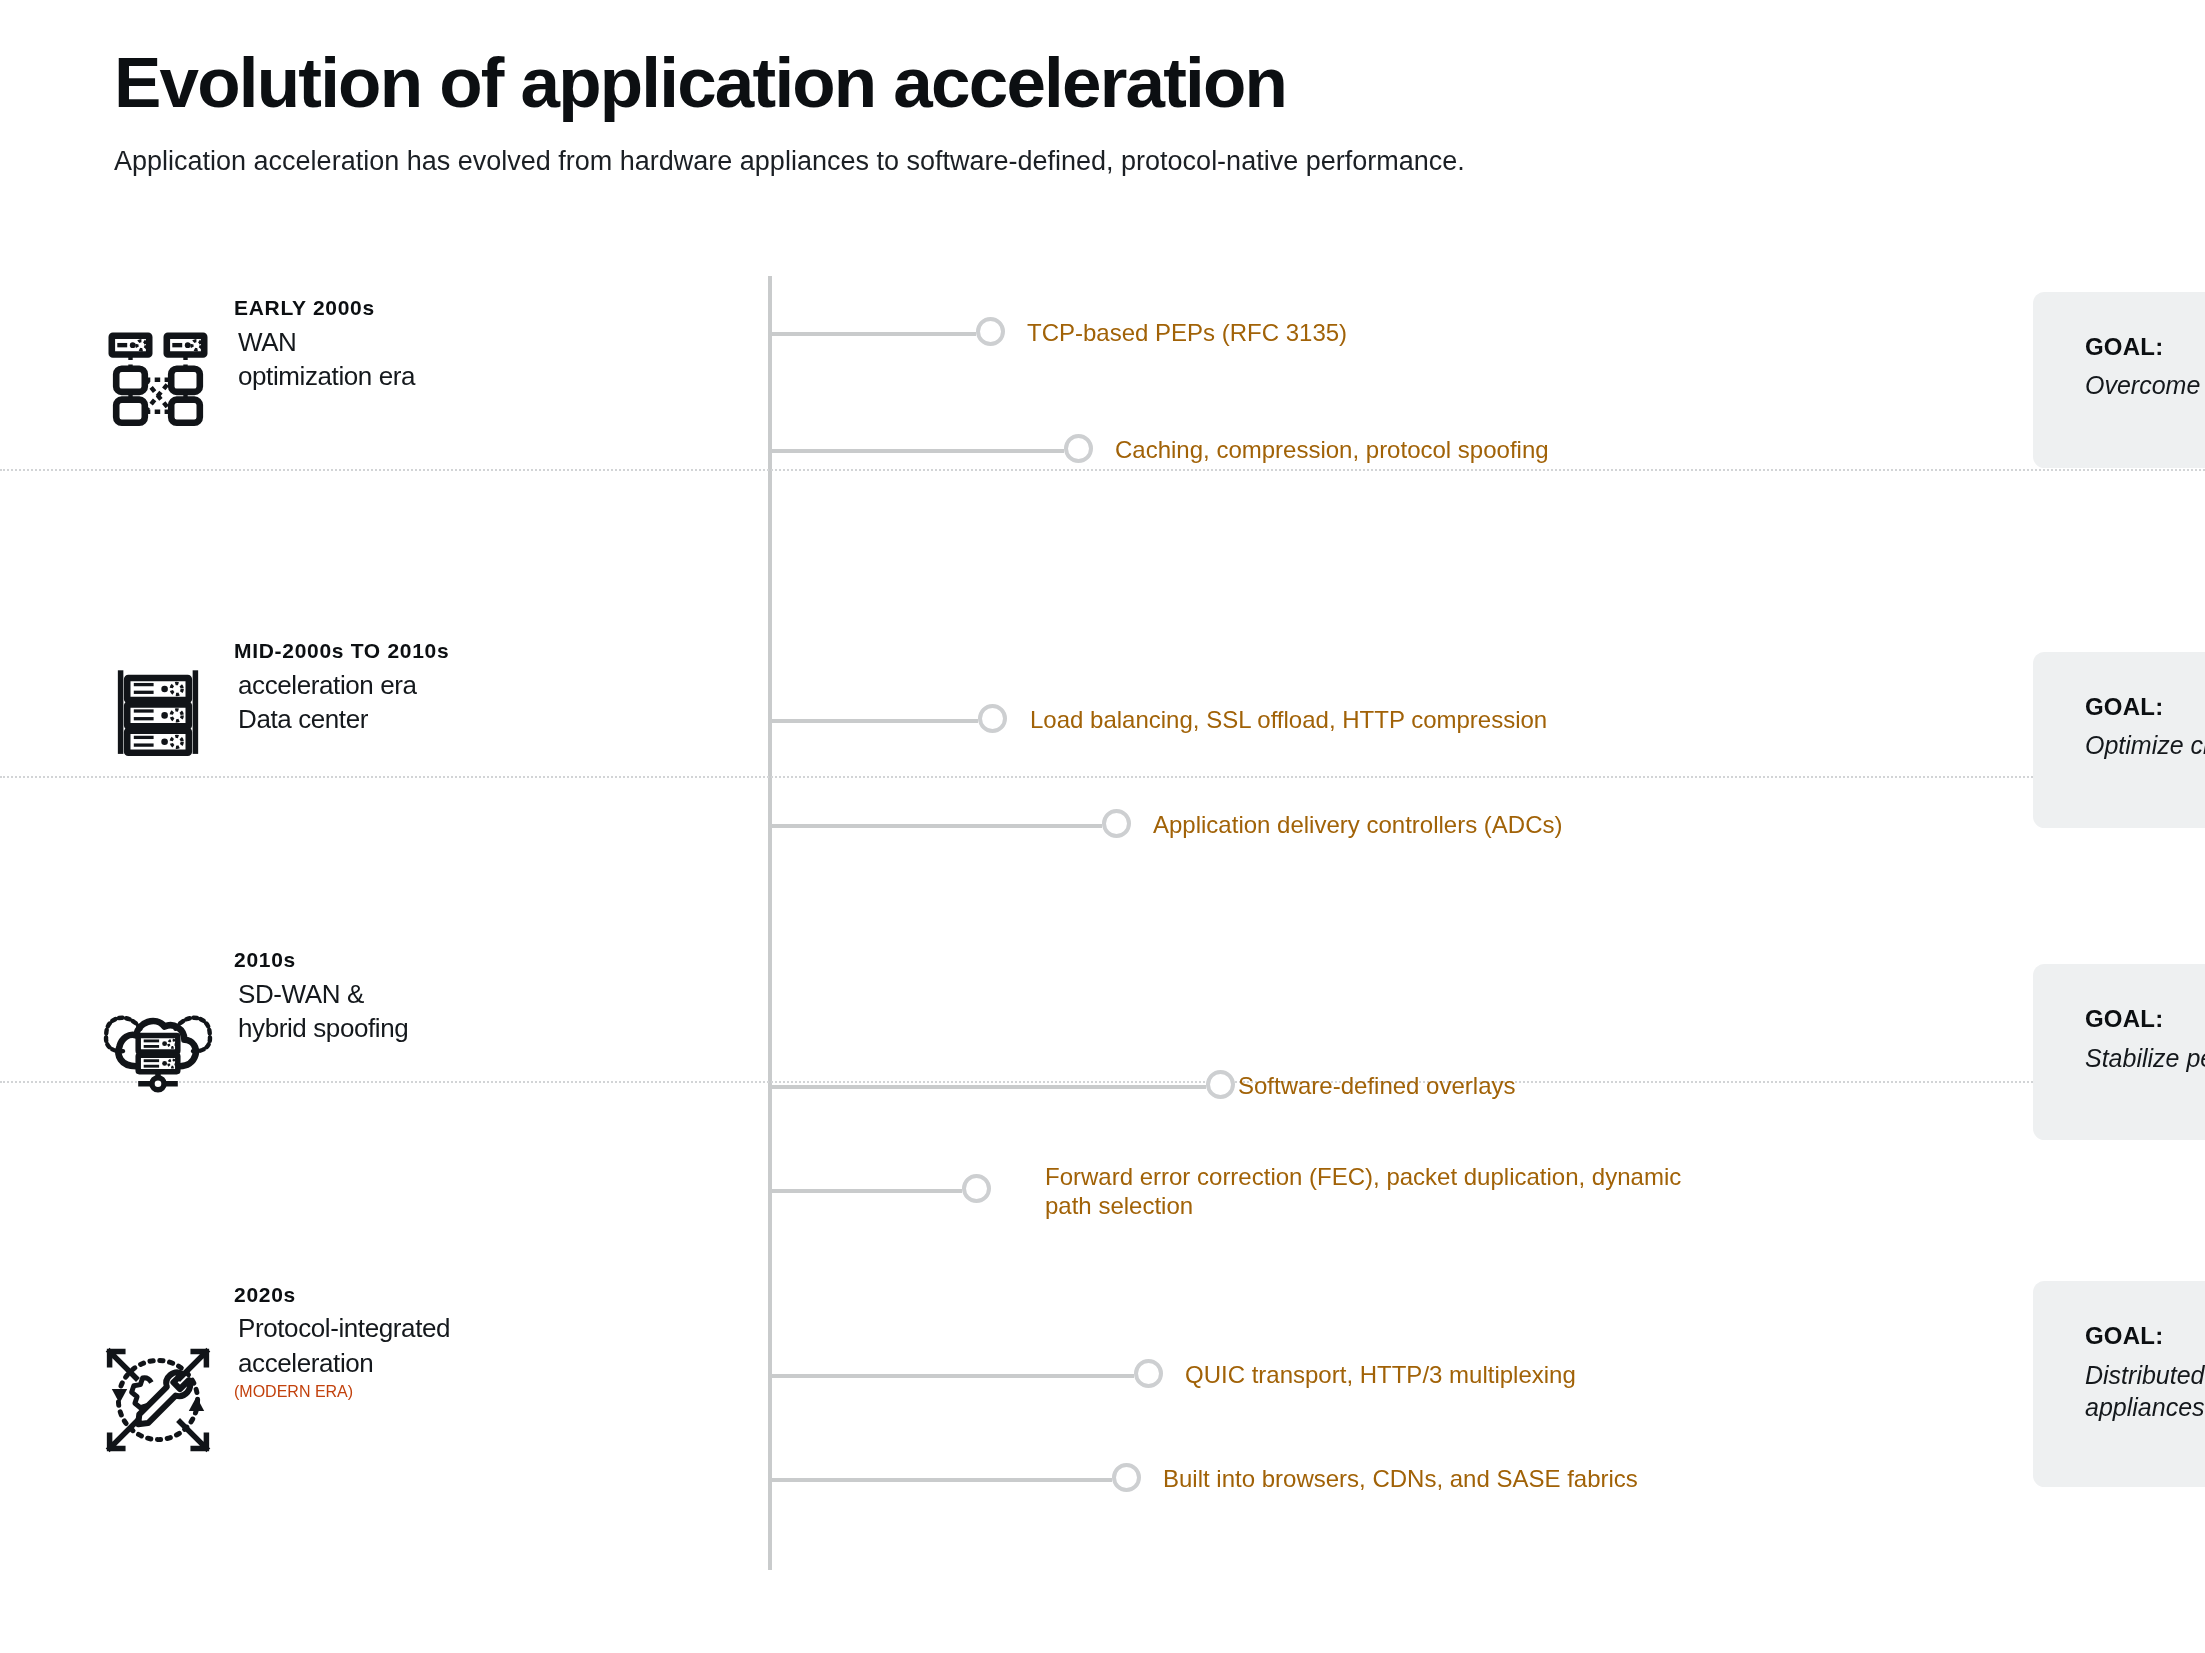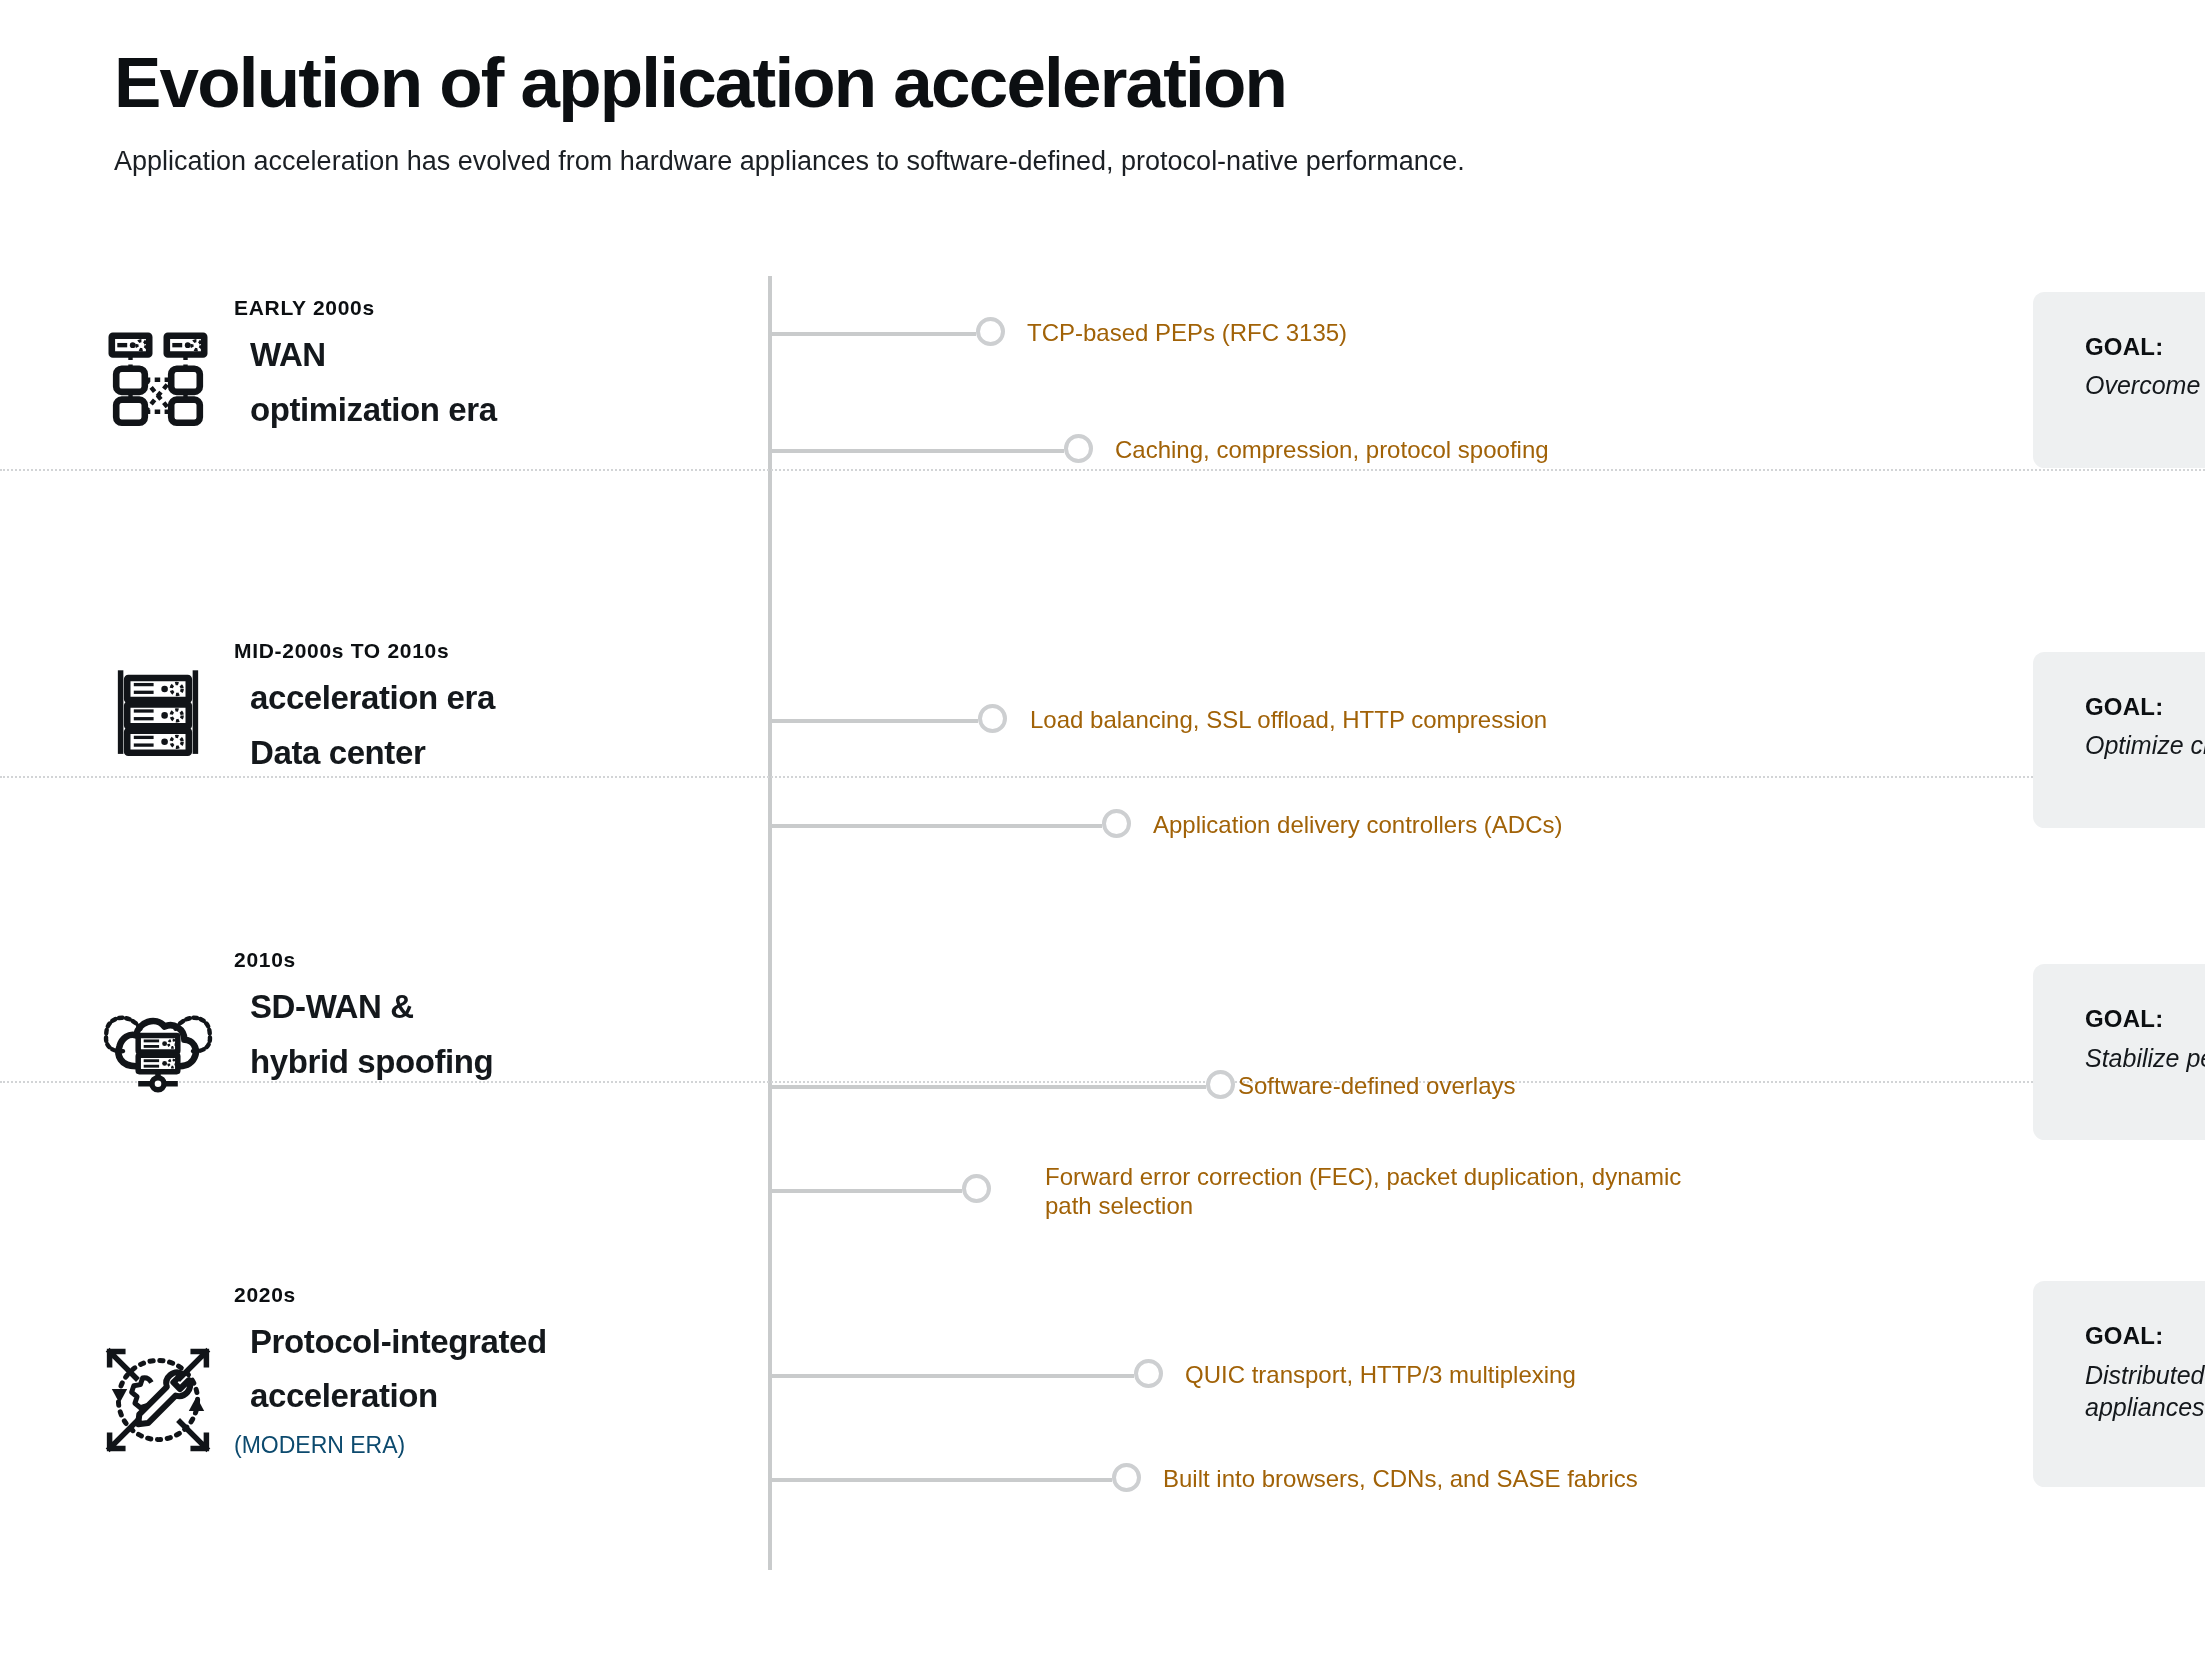--- a/index.html
+++ b/index.html
@@ -42,25 +42,25 @@
   .icon-box{
     position:absolute;left:15px;width:110px;height:110px;
   }
   .icon-box svg{width:100%;height:100%;display:block;}
   .label-box{position:absolute;left:146px;width:507px;}
   .era-kicker{
     font-size:21px;font-weight:700;letter-spacing:0.7px;
     color:#0c0f12;line-height:1.2;margin:0 0 6.2px 0;
   }
   .era-title{
-    font-size:33px;font-weight:700;color:#14181c;
-    line-height:1.16;margin:16px;letter-spacing:-0.4px;
+    font-size:26px;font-weight:400;color:#14181c;
+    line-height:1.16;margin:4px;letter-spacing:-0.4px;
   }
   .era-note{
-    font-size:23px;font-weight:400;color:#0c4a6e;
+    font-size:16px;font-weight:400;color:#c2410c;
     line-height:1.2;margin-top:3.5px;letter-spacing:0px;
   }
 
   
   .conn{position:absolute;height:34px;}
   .conn .bar{
     position:absolute;left:0;top:14.6px;height:4.4px;background:#c9cbcc;
   }
   .conn .dot{
     position:absolute;top:0;width:29px;height:29px;border-radius:50%;

